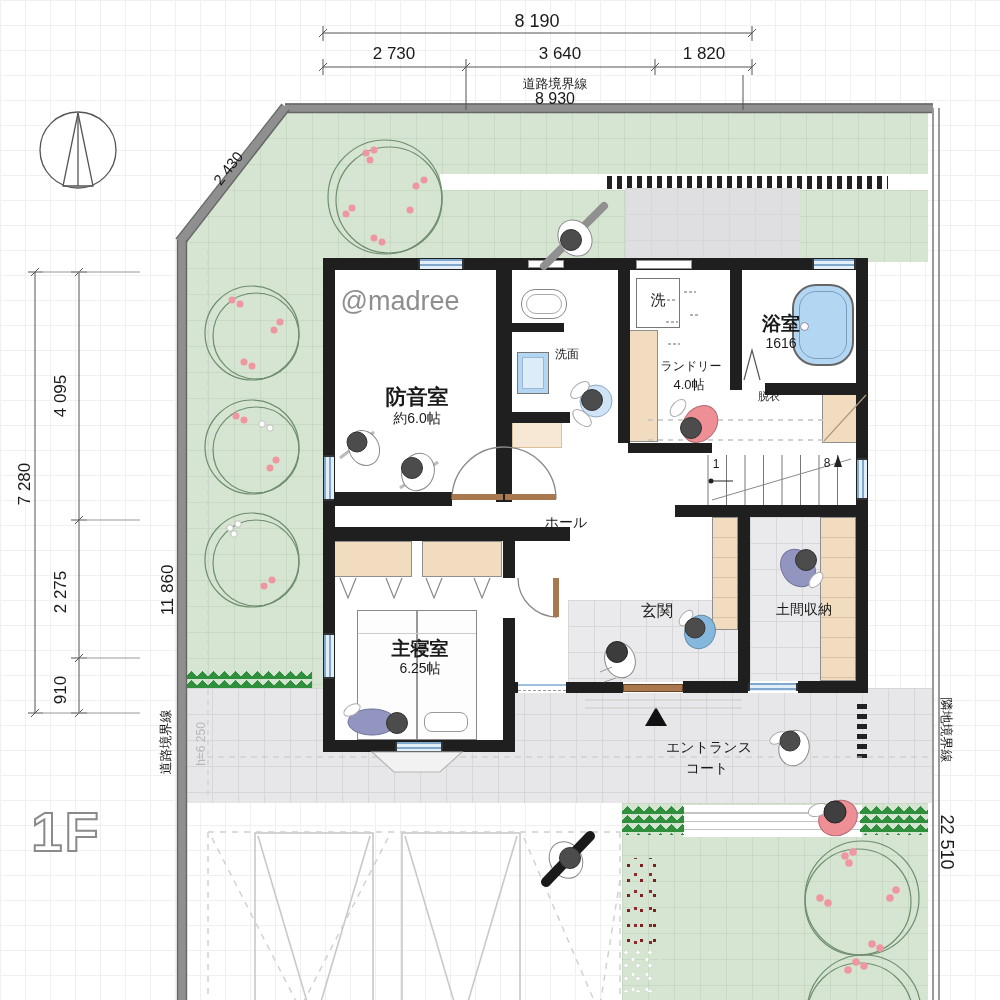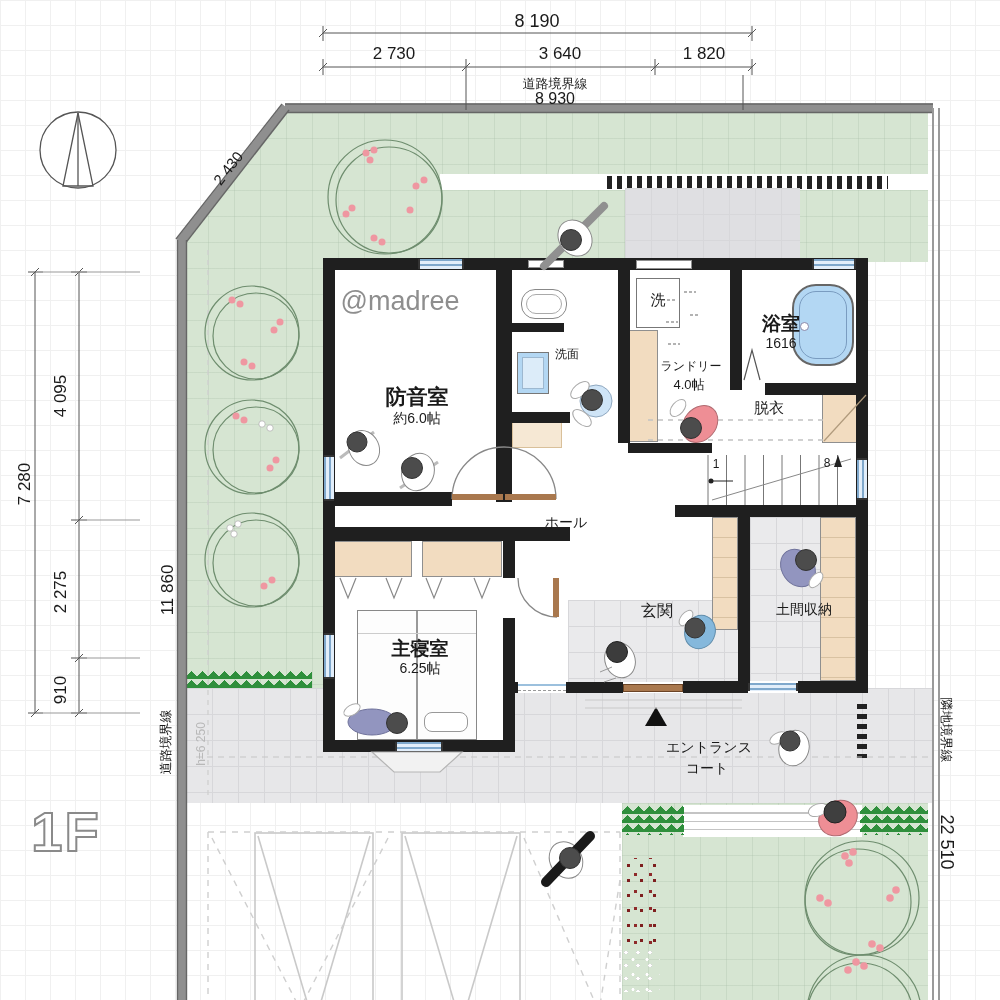--- a/index.html
+++ b/index.html
@@ -392,21 +392,21 @@
   <div class="lbl" style="left:400px;top:301px;font-size:27px;color:#8e8e8e">@madree</div>
 
   <div class="lbl" style="left:417px;top:396px;font-size:21px;font-weight:600">防音室</div>
   <div class="lbl" style="left:417px;top:418px;font-size:14px">約6.0帖</div>
   <div class="lbl" style="left:567px;top:354px;font-size:12px">洗面</div>
   <div class="lbl" style="left:658px;top:299px;font-size:15px">洗</div>
   <div class="lbl" style="left:691px;top:366px;font-size:12px">ランドリー</div>
   <div class="lbl" style="left:689px;top:384px;font-size:13px">4.0帖</div>
   <div class="lbl" style="left:781px;top:323px;font-size:19px;font-weight:700">浴室</div>
   <div class="lbl" style="left:781px;top:343px;font-size:14px">1616</div>
-  <div class="lbl" style="left:769px;top:407px;font-size:15px">脱衣</div>
+  <div class="lbl" style="left:769px;top:396px;font-size:11px">脱衣</div>
   <div class="lbl" style="left:566px;top:522px;font-size:14px">ホール</div>
   <div class="lbl" style="left:420px;top:648px;font-size:19px;font-weight:700">主寝室</div>
   <div class="lbl" style="left:420px;top:668px;font-size:14px">6.25帖</div>
   <div class="lbl" style="left:657px;top:611px;font-size:16px">玄関</div>
   <div class="lbl" style="left:804px;top:609px;font-size:14px">土間収納</div>
   <div class="lbl" style="left:709px;top:747px;font-size:14px">エントランス</div>
   <div class="lbl" style="left:707px;top:768px;font-size:14px">コート</div>
 
   <div class="lbl" style="left:716px;top:464px;font-size:12px">1</div>
   <div class="lbl" style="left:827px;top:463px;font-size:12px">8</div>

